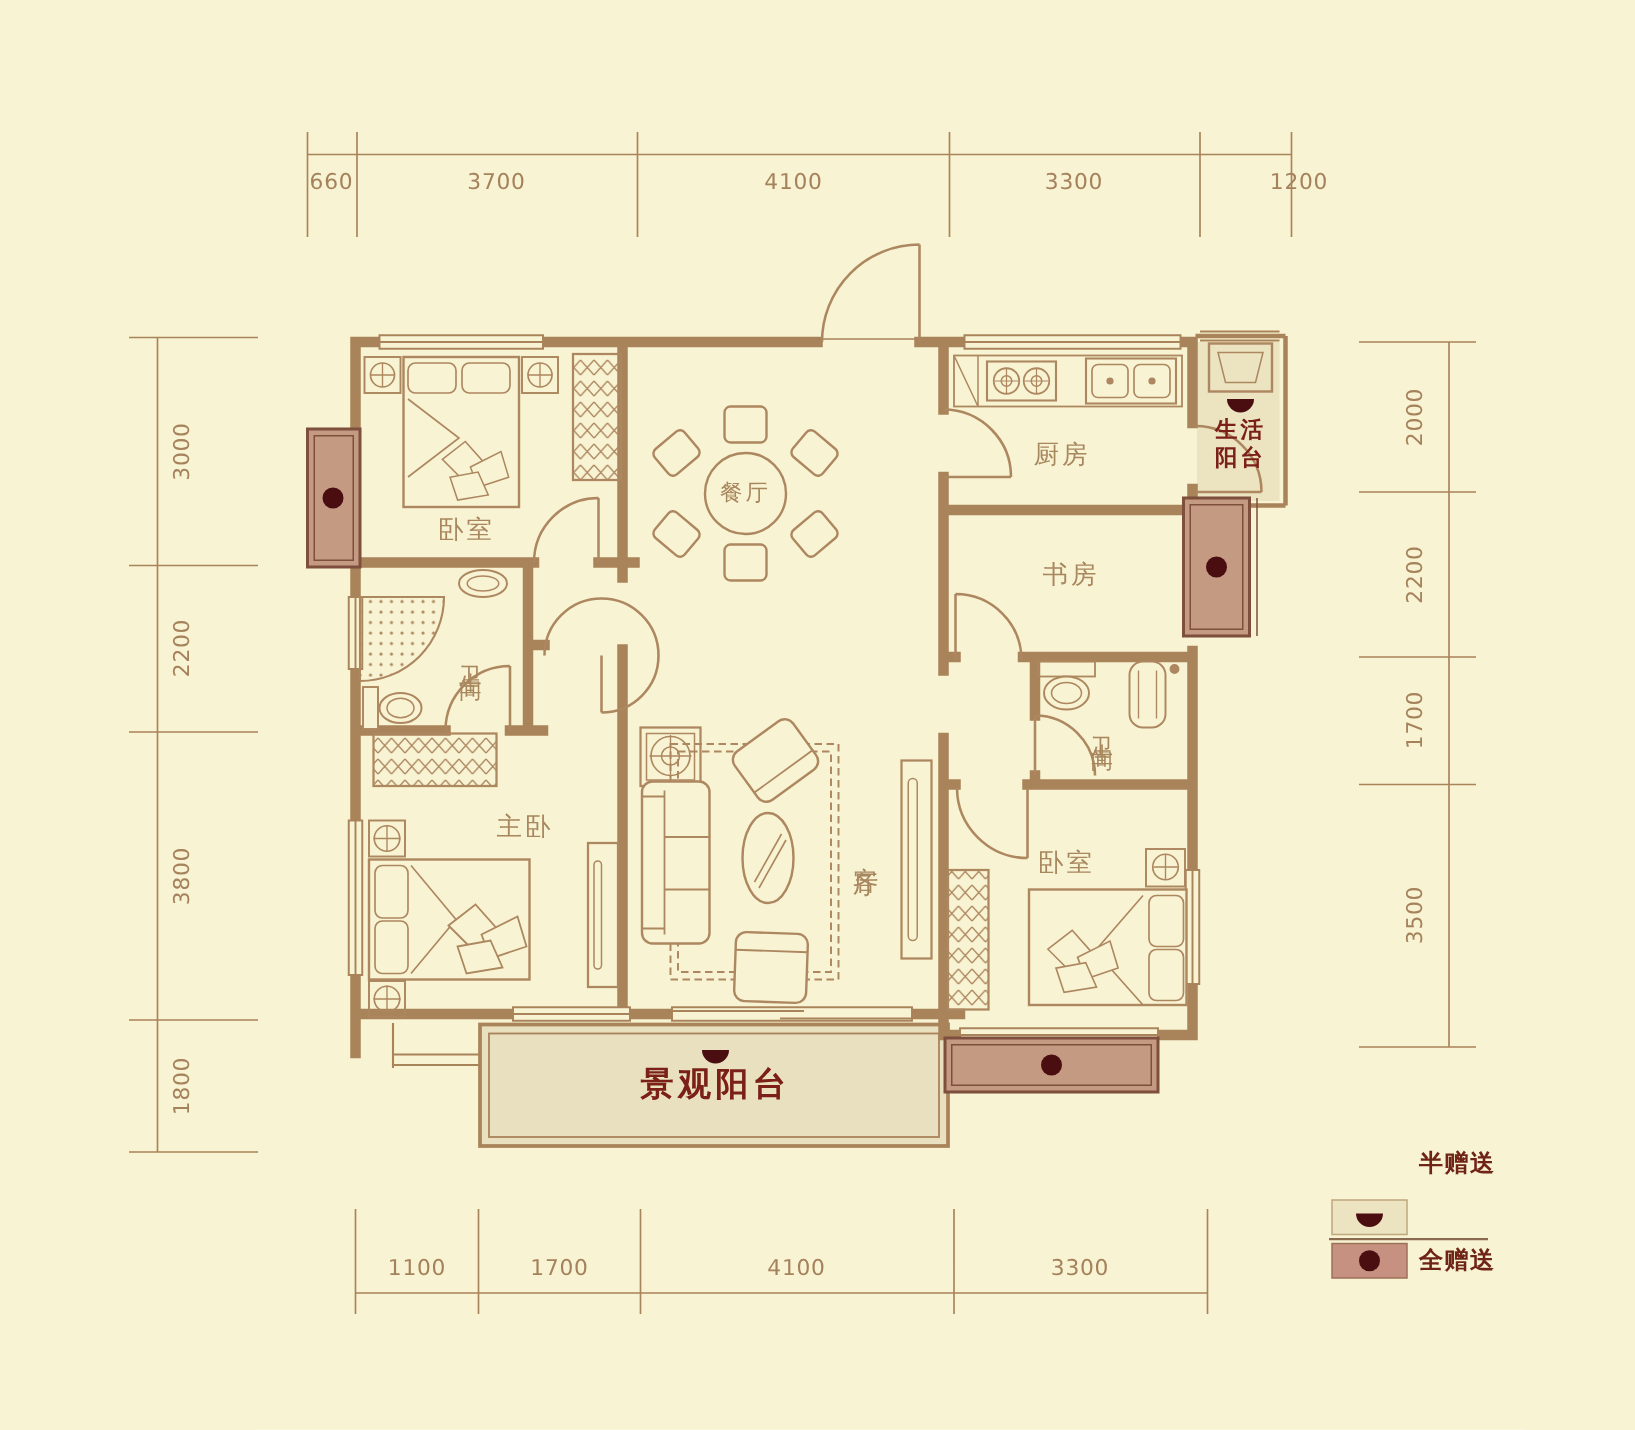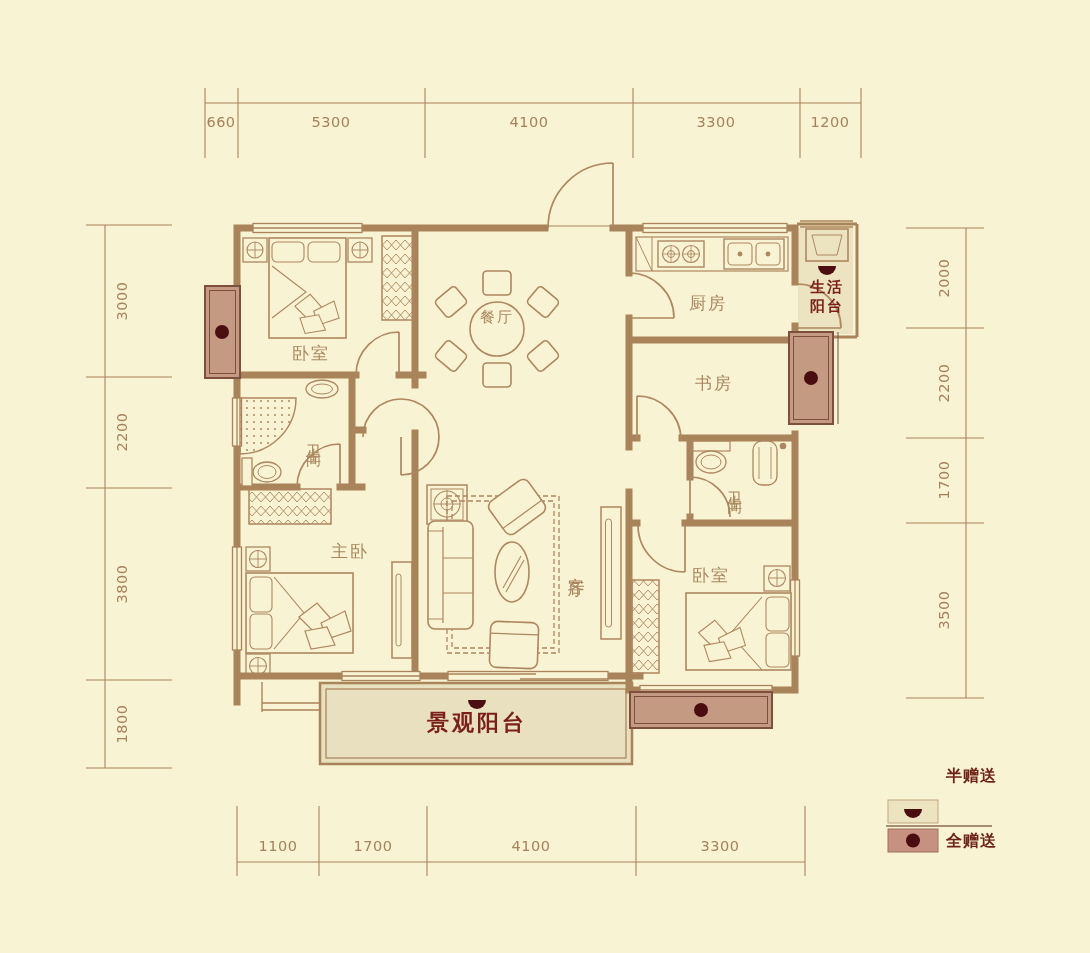--- a/index.html
+++ b/index.html
@@ -269,42 +269,42 @@
   <g>
     <rect x="888" y="800" width="50" height="23" fill="#ece3c1" stroke="#bfa77e" stroke-width="1"></rect>
     <path d="M904,809 A9,9 0 0 0 922,809 Z" fill="#4a0d10"></path>
     <path d="M886,826 H992" stroke="#8a6b4f" stroke-width="1.5"></path>
     <rect x="888" y="829" width="50" height="23" fill="#c69181" stroke="#9c7258" stroke-width="1"></rect>
     <circle cx="913" cy="840.5" r="7" fill="#4a0d10"></circle>
   </g>
 </svg>
 
   <div class="lbl dim" style="left:221px;top:122px">660</div>
-  <div class="lbl dim" style="left:331px;top:122px">5300</div>
+  <div class="lbl dim" style="left:331px;top:122px">3700</div>
   <div class="lbl dim" style="left:529px;top:122px">4100</div>
   <div class="lbl dim" style="left:716px;top:122px">3300</div>
-  <div class="lbl dim" style="left:830px;top:122px">1200</div>
+  <div class="lbl dim" style="left:866px;top:122px">1200</div>
 
   <div class="lbl dim" style="left:278px;top:846px">1100</div>
   <div class="lbl dim" style="left:373px;top:846px">1700</div>
   <div class="lbl dim" style="left:531px;top:846px">4100</div>
   <div class="lbl dim" style="left:720px;top:846px">3300</div>
 
   <div class="lbl dim dimv" style="left:122px;top:301px">3000</div>
   <div class="lbl dim dimv" style="left:122px;top:432px">2200</div>
   <div class="lbl dim dimv" style="left:122px;top:584px">3800</div>
   <div class="lbl dim dimv" style="left:122px;top:724px">1800</div>
 
   <div class="lbl dim dimv" style="left:944px;top:278px">2000</div>
   <div class="lbl dim dimv" style="left:944px;top:383px">2200</div>
   <div class="lbl dim dimv" style="left:944px;top:480px">1700</div>
   <div class="lbl dim dimv" style="left:944px;top:610px">3500</div>
 
   <div class="lbl rlabel" style="left:311px;top:353px">卧室</div>
-  <div class="lbl rlabel" style="left:497px;top:317px;font-size:15px">餐厅</div>
+  <div class="lbl rlabel" style="left:497px;top:329px;font-size:15px">餐厅</div>
   <div class="lbl rlabel" style="left:708px;top:303px">厨房</div>
   <div class="lbl rlabel" style="left:714px;top:383px">书房</div>
   <div class="lbl rlabel vert" style="left:313px;top:438px;font-size:15px">卫生间</div>
   <div class="lbl rlabel vert" style="left:734px;top:485px;font-size:15px">卫生间</div>
   <div class="lbl rlabel" style="left:350px;top:551px">主卧</div>
   <div class="lbl rlabel vert" style="left:577px;top:568px">客厅</div>
   <div class="lbl rlabel" style="left:711px;top:575px">卧室</div>
 
   <div class="lbl red-label svc-label" style="left:827px;top:297px">
     <div>生活</div>

